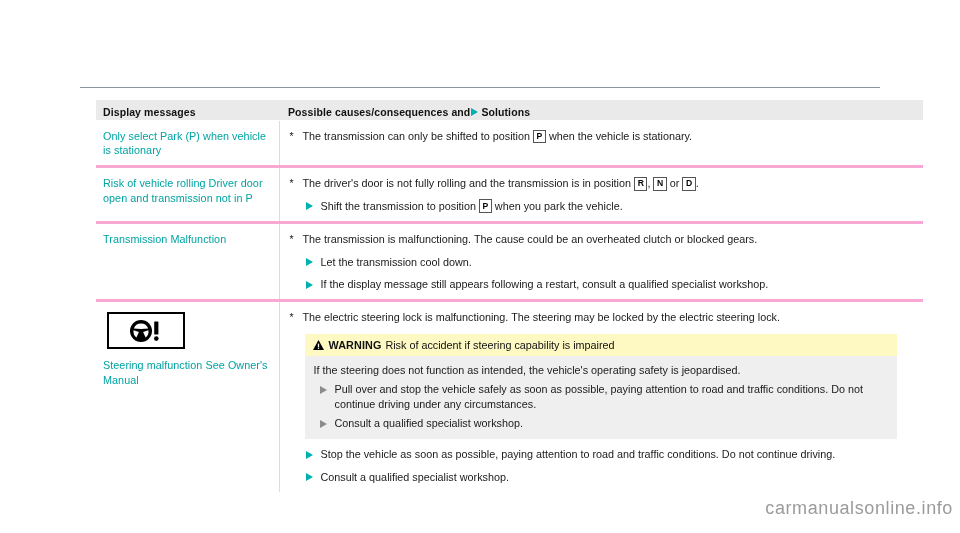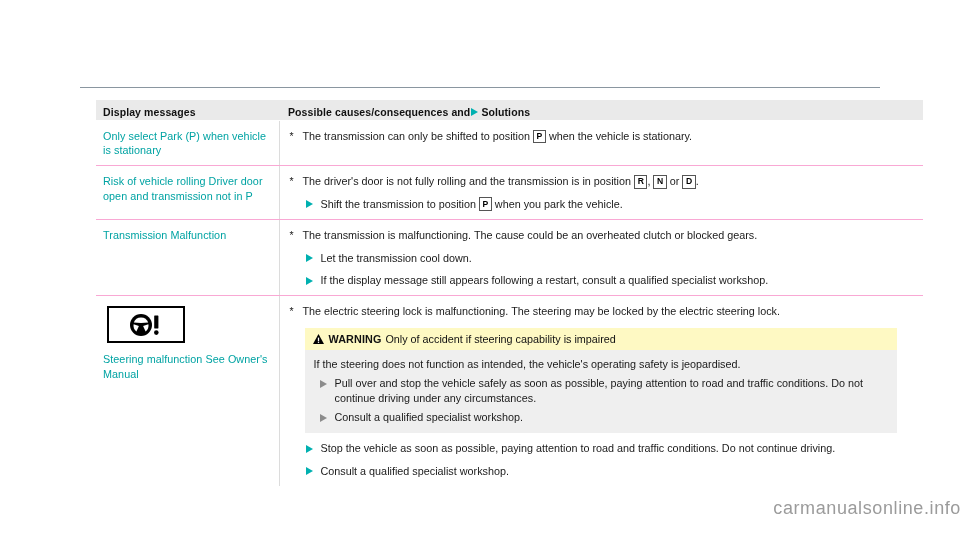--- a/index.html
+++ b/index.html
@@ -66,21 +66,21 @@
     color: #111;
     text-align: left;
     padding: 6px 8px 2px 8px;
     letter-spacing: 0.1px;
     border-bottom: 1px solid #ffffff;
   }
   .thead-row th.col-left { padding-left: 7px; }
   .thead-row th.col-right { padding-left: 9px; }
 
   .body-row > td {
-    border-bottom: 1px solid #f9a8d4;
+    border-bottom: 3px solid #f9a8d4;
     padding-top: 8px;
     padding-bottom: 8px;
   }
   .body-row.last > td { border-bottom: none; }
 
   td.cell-left {
     padding-left: 7px;
     padding-right: 8px;
     border-right: 1px solid #dcdcdc;
   }
@@ -211,21 +211,21 @@
     top: 3.5px;
     width: 0; height: 0;
     border-left: 7px solid #8c8c8c;
     border-top: 4.5px solid transparent;
     border-bottom: 4.5px solid transparent;
   }
 
   
   .watermark {
     position: absolute;
-    left: 16px;
+    left: 8px;
     top: 498px;
     width: 945px;
     text-align: right;
     font-size: 18px;
     color: #9b9b9b;
     letter-spacing: 0.6px;
     font-family: "Liberation Sans", sans-serif;
   }
 </style>
 </head>
@@ -292,21 +292,21 @@
         <td class="cell-right col-right">
           <div class="cause"><span class="ast">*</span><span>The electric steering lock is malfunctioning. The steering may be locked by the electric steering lock.</span></div>
           <div class="warnbox">
             <div class="warn-head">
               <svg class="warn-tri" viewBox="0 0 11 10">
                 <path d="M5.5 0 L11 10 L0 10 Z" fill="#000"></path>
                 <rect x="4.85" y="3.6" width="1.3" height="3.4" fill="#fff"></rect>
                 <rect x="4.85" y="7.6" width="1.3" height="1.3" fill="#fff"></rect>
               </svg>
               <span class="warn-label">WARNING</span>
-              <span>Only of accident if steering capability is impaired</span>
+              <span>Risk of accident if steering capability is impaired</span>
             </div>
             <div class="warn-body">
               <div>If the steering does not function as intended, the vehicle's operating safety is jeopardised.</div>
               <div class="warn-sol"><span class="tri-gray"></span><span>Pull over and stop the vehicle safely as soon as possible, paying attention to road and traffic conditions. Do not continue driving under any circumstances.</span></div>
               <div class="warn-sol"><span class="tri-gray"></span><span>Consult a qualified specialist workshop.</span></div>
             </div>
           </div>
           <div class="sol"><span class="tri"></span><span>Stop the vehicle as soon as possible, paying attention to road and traffic conditions. Do not continue driving.</span></div>
           <div class="sol"><span class="tri"></span><span>Consult a qualified specialist workshop.</span></div>
         </td>

